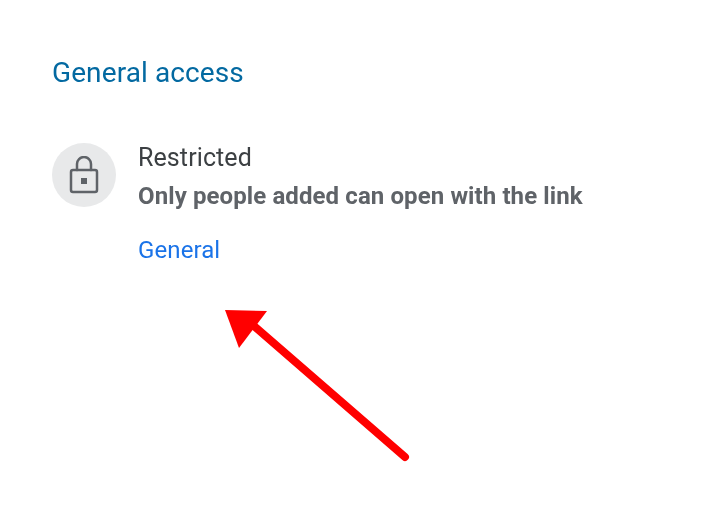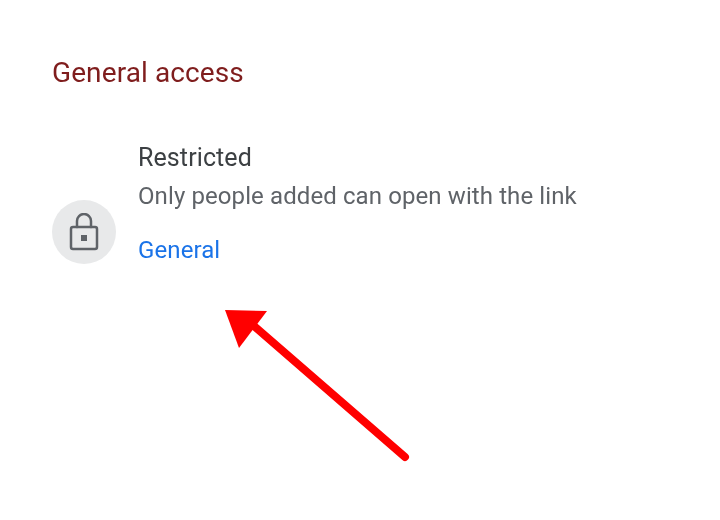--- a/index.html
+++ b/index.html
@@ -14,28 +14,28 @@
       background: #ffffff;
       font-family: 'Google Sans', Roboto, Arial, sans-serif;
       padding: 56px 52px;
       position: relative;
       color: #3c4043;
     }
 
     .section-title {
       font-size: 28px;
       font-weight: 400;
-      color: #7f1d1d;
+      color: #0369a1;
       margin-bottom: 54px;
       letter-spacing: 0.1px;
     }
 
     .access-row {
       display: flex;
-      align-items: flex-end;
+      align-items: flex-start;
     }
 
     .icon-circle {
       width: 64px;
       height: 64px;
       border-radius: 50%;
       background: #e8e9ea;
       display: flex;
       align-items: center;
       justify-content: center;
@@ -51,21 +51,21 @@
     .access-level {
       font-size: 25px;
       font-weight: 400;
       color: #3c4043;
       margin-bottom: 8px;
       letter-spacing: 0.1px;
     }
 
     .access-description {
       font-size: 24px;
-      font-weight: 400;
+      font-weight: 700;
       color: #5f6368;
       line-height: 1.4;
       margin-bottom: 22px;
       letter-spacing: 0.1px;
     }
 
     .change-link {
       font-size: 24px;
       font-weight: 400;
       color: #1a73e8;

